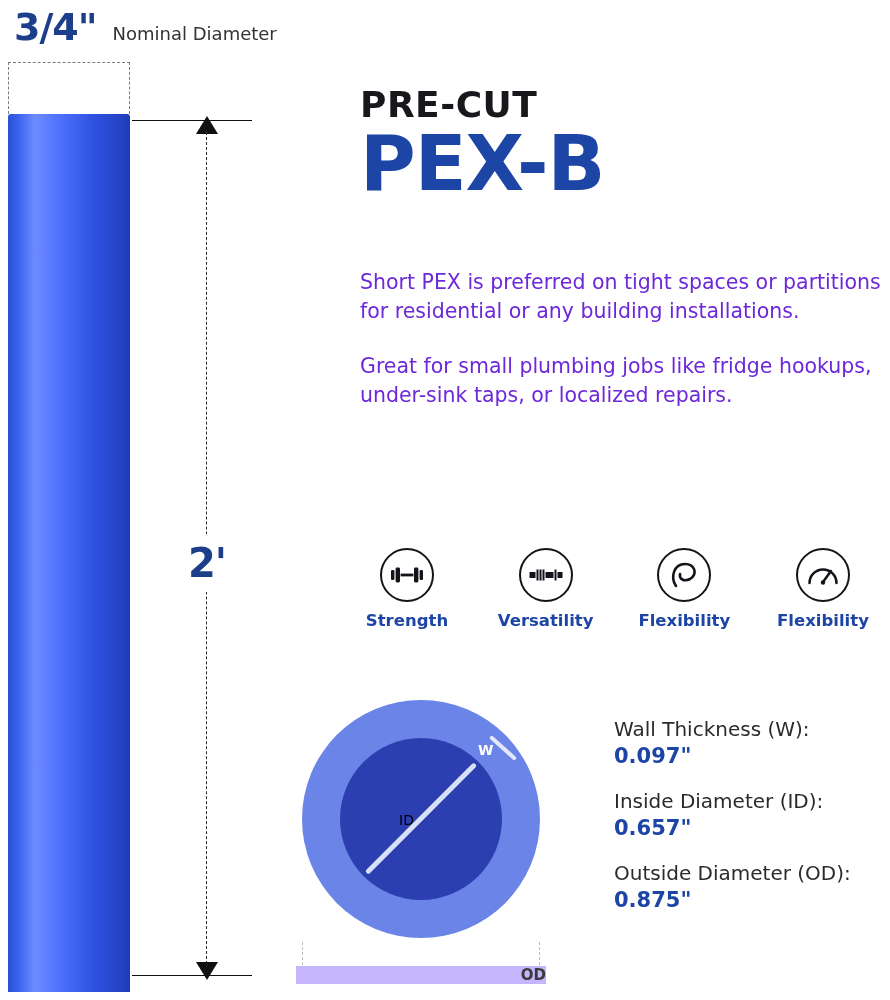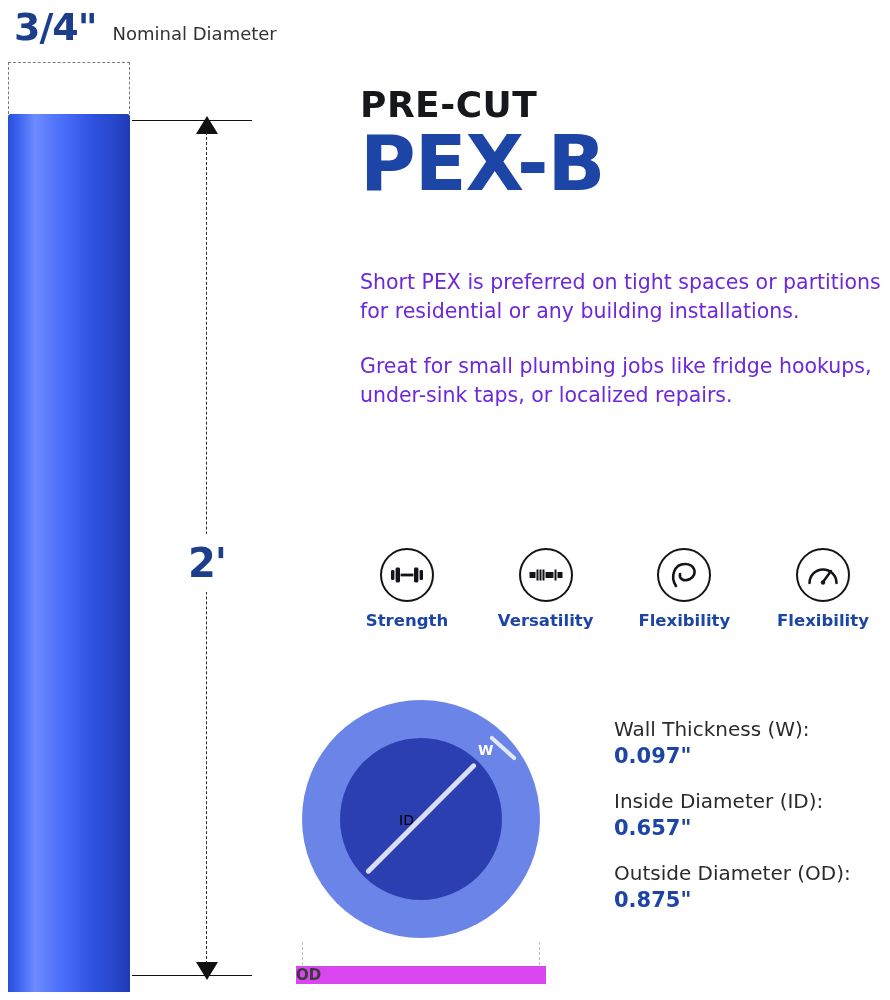--- a/index.html
+++ b/index.html
@@ -269,25 +269,25 @@
     width: 238px;
     height: 28px;
     border: 1.6px dashed #bdbdbd;
     border-top: none;
   }
   .cs-od-label {
     position: absolute;
     left: 0;
     top: 272px;
     width: 250px;
-    text-align: left;
+    text-align: right;
     font-size: 15px;
     font-weight: 700;
     color: #3a3a3a;
-    background: #d946ef;
+    background: #c4b5fd;
   }
 
   
   .specs {
     position: absolute;
     left: 614px;
     top: 716px;
     width: 276px;
   }
   .spec {

